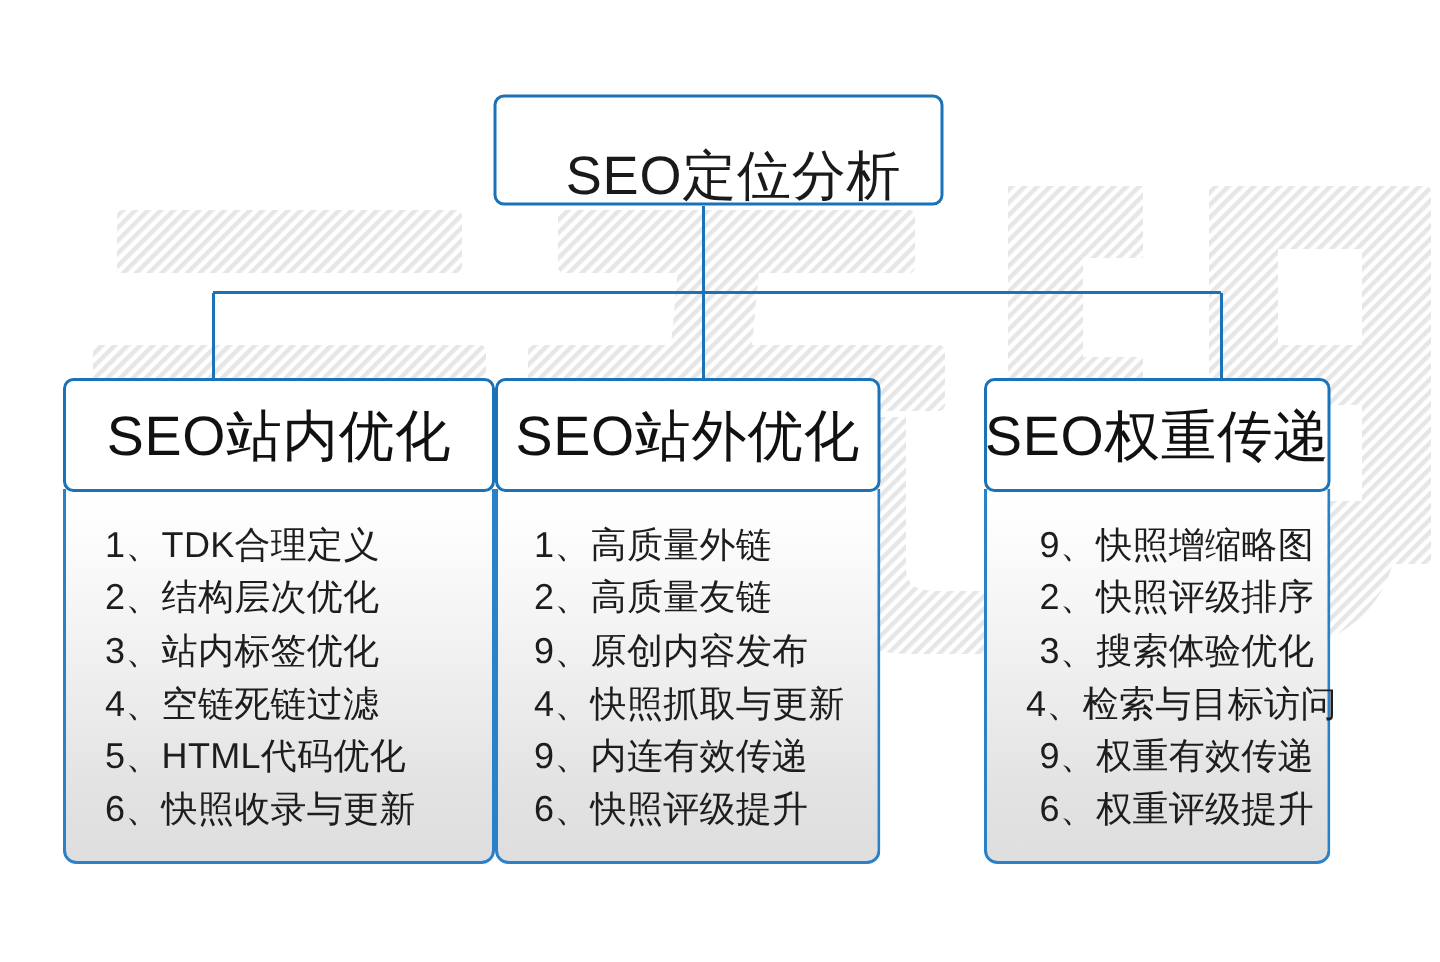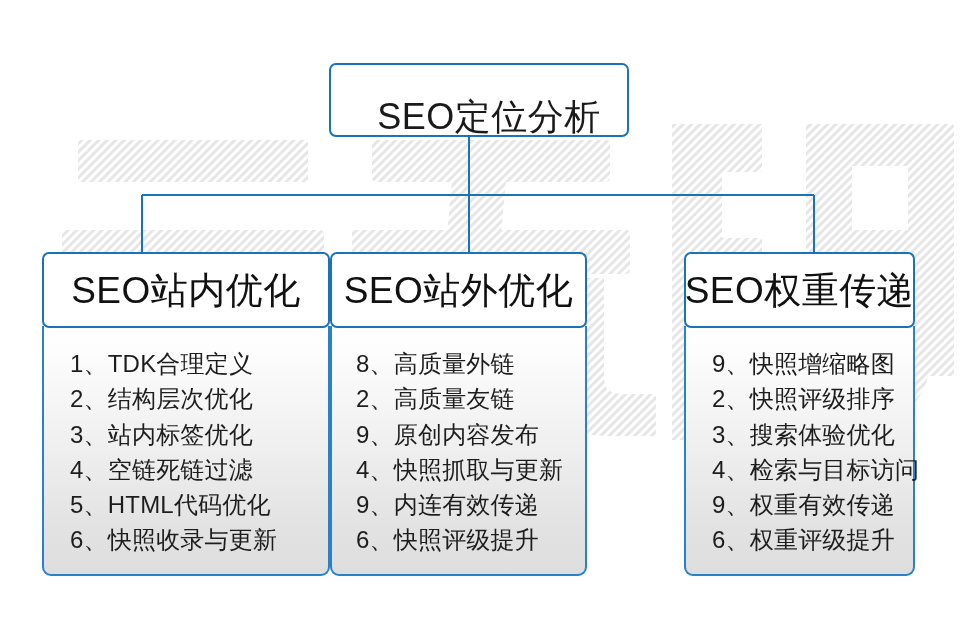--- a/index.html
+++ b/index.html
@@ -113,21 +113,21 @@
     font-size: 24px;
     color: #1d1d1d;
     line-height: 1.47;
     white-space: nowrap;
     letter-spacing: 0.2px;
   }
 
   
   #col-0 { left: 6px;   top: 252px; width: 288px; margin-left: 36px; }
   #col-1 { left: 330px; top: 252px; width: 257px; }
-  #col-2 { left: 684px; top: 252px; width: 231px; }
+  #col-2 { left: 656px; top: 252px; width: 231px; text-align: center; }
 
   #col-0 .col-body { padding-left: 26px; }
   #col-1 .col-body { padding-left: 24px; }
   #col-2 .col-body { padding-left: 26px; }
 </style>
 </head>
 <body>
 
 <div id="stage">
 
@@ -198,21 +198,21 @@
       <div class="col-item">5、HTML代码优化</div>
       <div class="col-item">6、快照收录与更新</div>
     </div>
   </div>
 
   <div class="column" id="col-1">
     <div class="col-head">
       <span class="col-head-label">SEO站外优化</span>
     </div>
     <div class="col-body">
-      <div class="col-item">8、高质量外链</div>
+      <div class="col-item">1、高质量外链</div>
       <div class="col-item">2、高质量友链</div>
       <div class="col-item">9、原创内容发布</div>
       <div class="col-item">4、快照抓取与更新</div>
       <div class="col-item">9、内连有效传递</div>
       <div class="col-item">6、快照评级提升</div>
     </div>
   </div>
 
   <div class="column" id="col-2">
     <div class="col-head">

